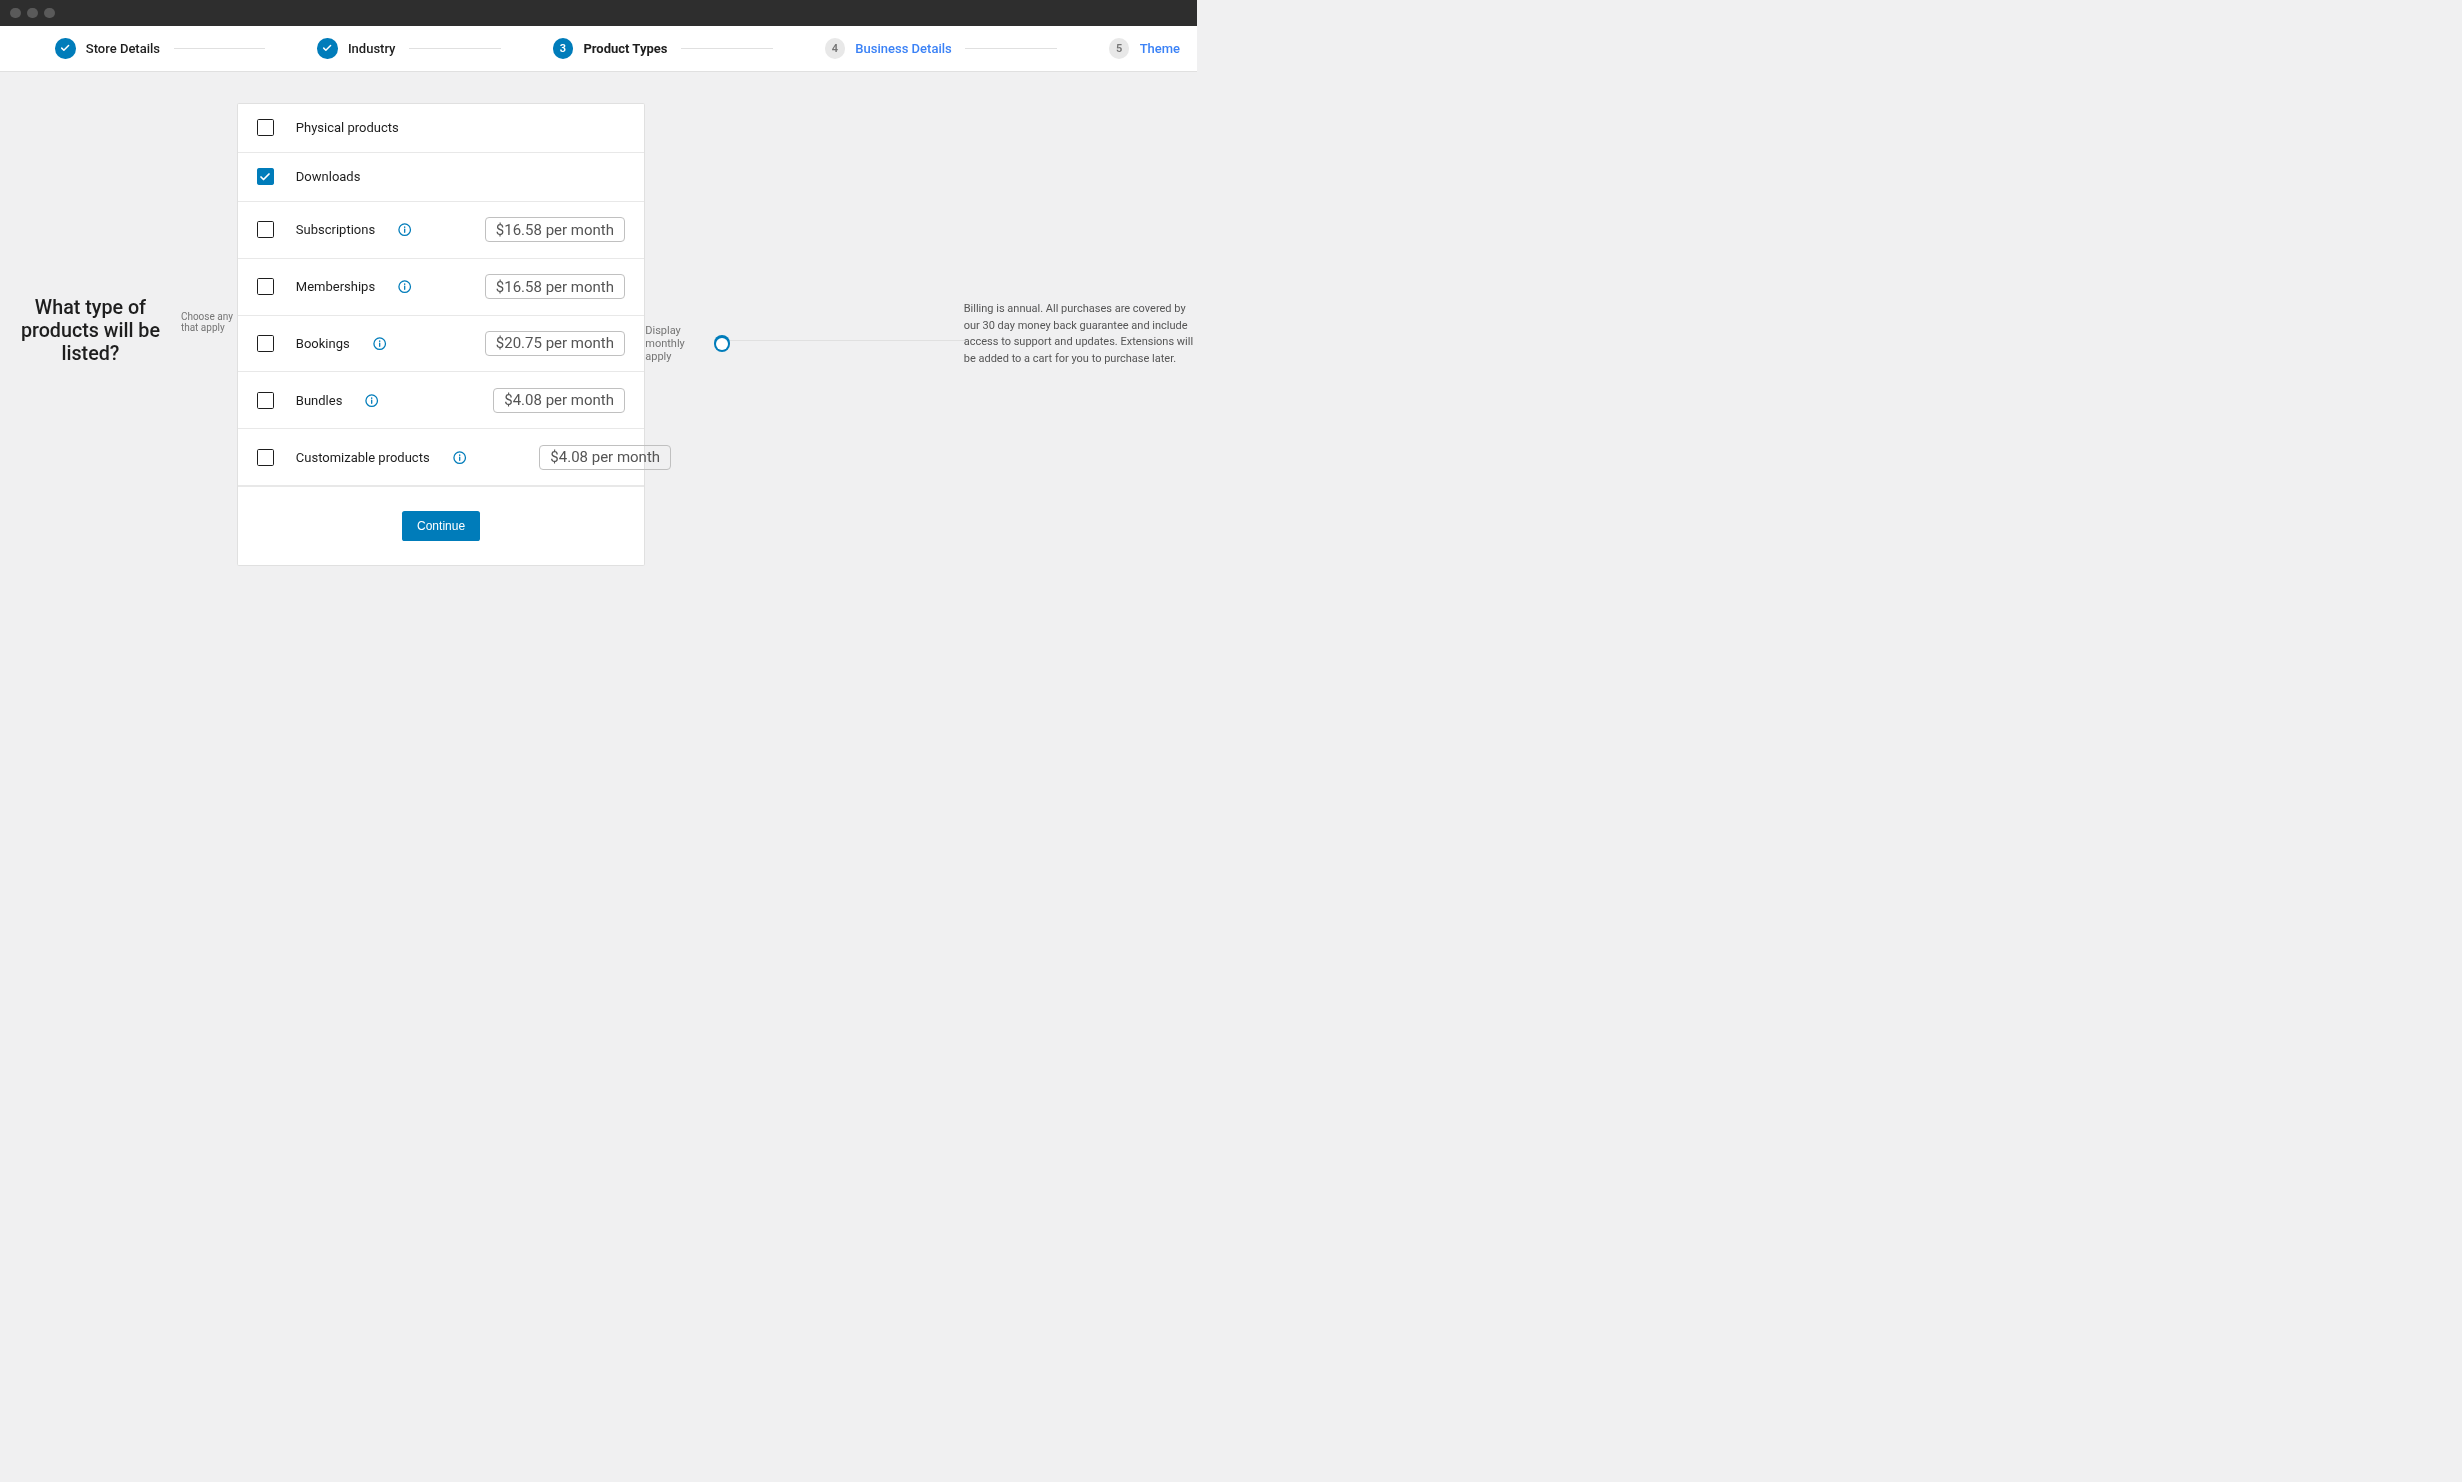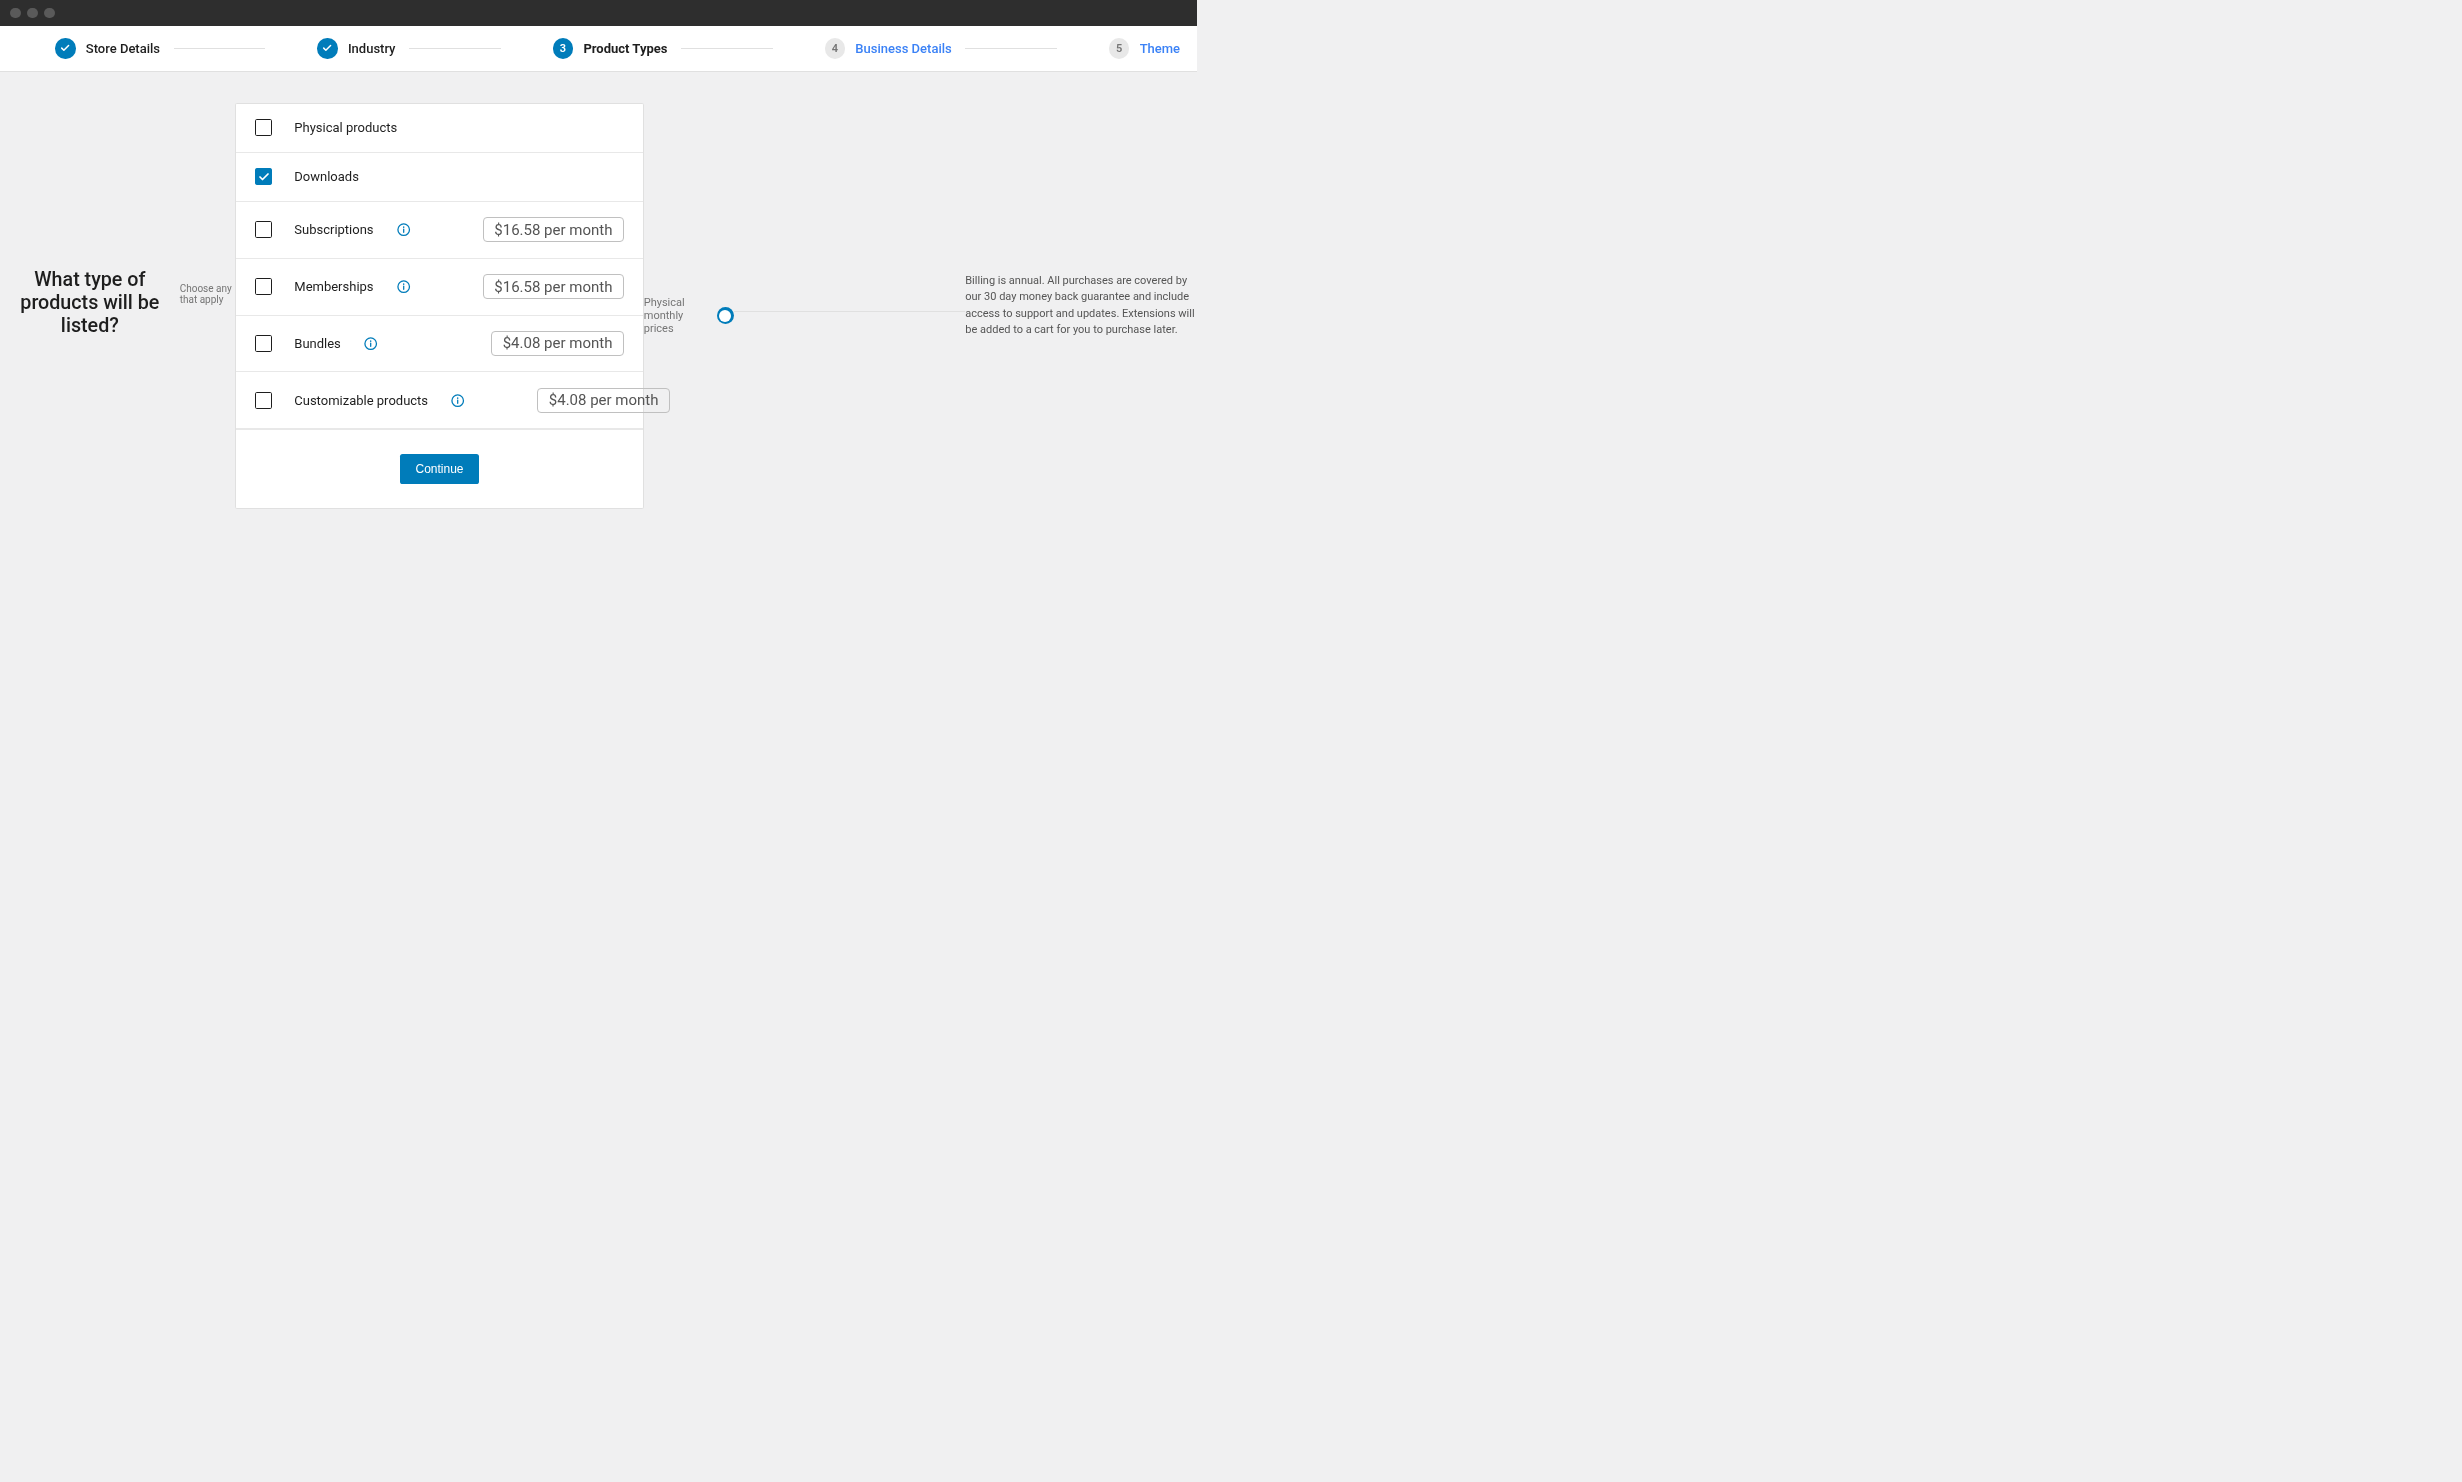--- a/index.html
+++ b/index.html
@@ -310,20 +310,33 @@
             <circle cx="12" cy="12" r="9"></circle>
             <line x1="12" y1="11" x2="12" y2="16" stroke-linecap="round"></line>
             <circle cx="12" cy="8" r="1.2" fill="#007cba" stroke="none"></circle>
           </svg>
         </span>
         <span class="spacer"></span>
         <span class="price-pill">$16.58 per month</span>
       </div>
       <div class="option-row">
         <div class="checkbox"></div>
+        <span class="option-label">Bookings</span>
+        <span class="info-icon">
+          <svg width="15.4" height="15.4" viewBox="0 0 24 24" fill="none" stroke="#007cba" stroke-width="2">
+            <circle cx="12" cy="12" r="9"></circle>
+            <line x1="12" y1="11" x2="12" y2="16" stroke-linecap="round"></line>
+            <circle cx="12" cy="8" r="1.2" fill="#007cba" stroke="none"></circle>
+          </svg>
+        </span>
+        <span class="spacer"></span>
+        <span class="price-pill">$20.75 per month</span>
+      </div>
+      <div class="option-row">
+        <div class="checkbox"></div>
         <span class="option-label">Bundles</span>
         <span class="info-icon">
           <svg width="15.4" height="15.4" viewBox="0 0 24 24" fill="none" stroke="#007cba" stroke-width="2">
             <circle cx="12" cy="12" r="9"></circle>
             <line x1="12" y1="11" x2="12" y2="16" stroke-linecap="round"></line>
             <circle cx="12" cy="8" r="1.2" fill="#007cba" stroke="none"></circle>
           </svg>
         </span>
         <span class="spacer"></span>
         <span class="price-pill">$4.08 per month</span>
@@ -340,21 +353,21 @@
         </span>
         <span class="spacer"></span>
         <span class="price-pill">$4.08 per month</span>
       </div>
       <div class="card-footer">
         <button class="continue-btn">Continue</button>
       </div>
     </div>
 
   <div class="toggle-row">
-    <span class="toggle-label">Physical monthly prices</span>
+    <span class="toggle-label">Display monthly apply</span>
     <div class="toggle">
       <div class="toggle-knob"></div>
     </div>
   </div>
 
   <div class="divider"></div>
   <div class="note">Billing is annual. All purchases are covered by our 30 day money back guarantee and include access to support and updates. Extensions will be added to a cart for you to purchase later.</div>
 </div>
 
 

